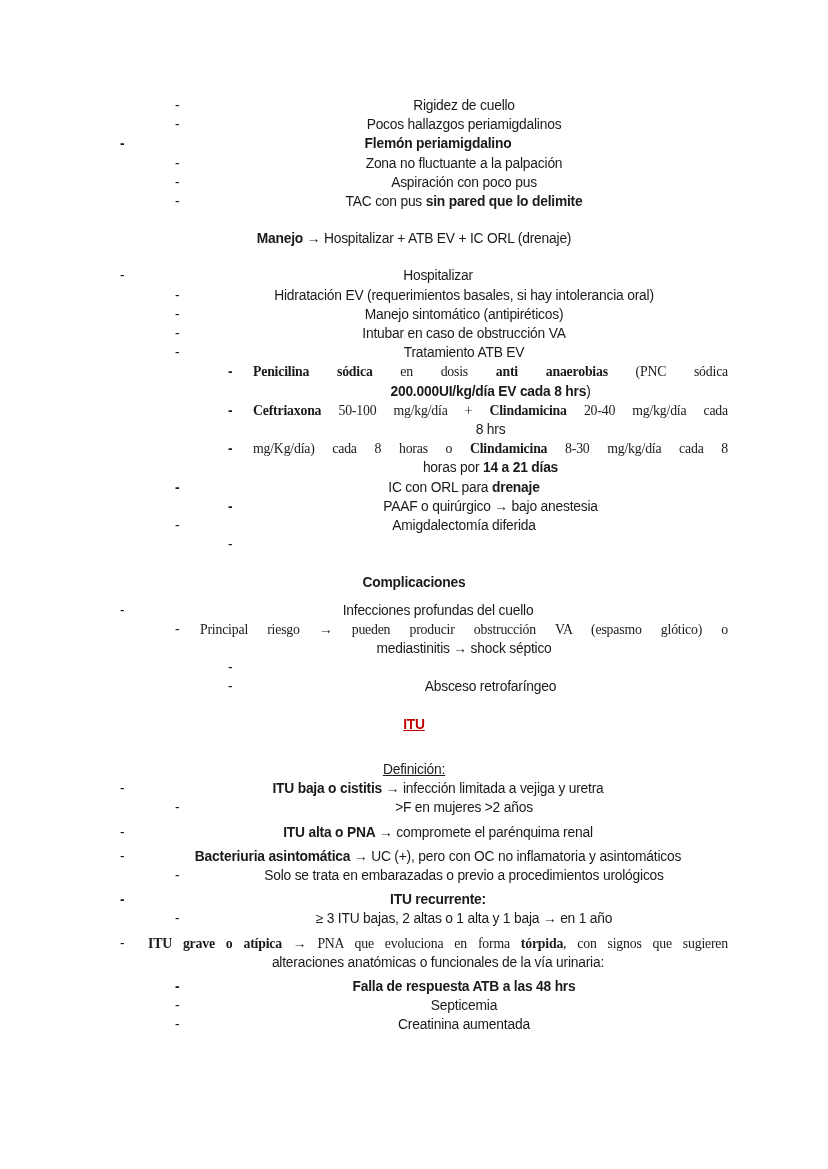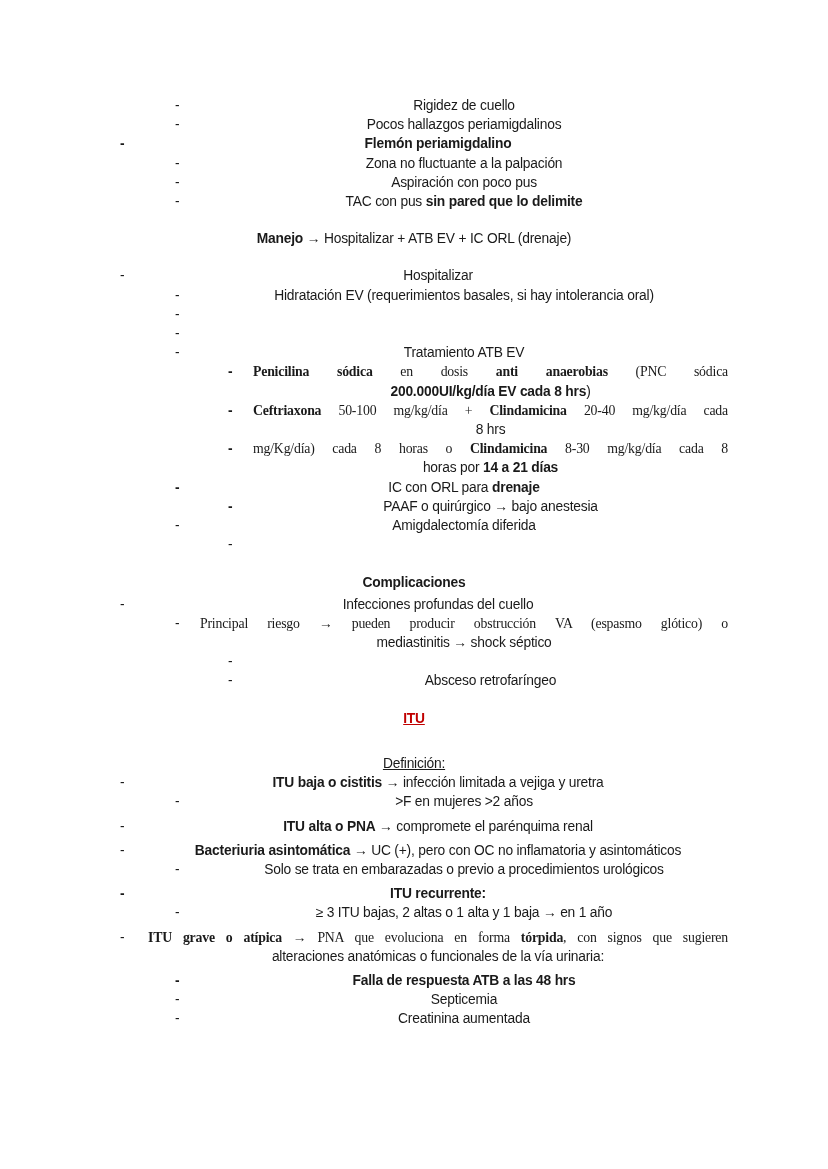--- a/index.html
+++ b/index.html
@@ -83,23 +83,29 @@
       </div>
     </div>
     <div class="item lvl2">
       <span class="marker">-</span>
       <div class="txt">
         <div class="line"><span>Hidratación EV (requerimientos basales, si hay intolerancia oral)</span></div>
       </div>
     </div>
     <div class="item lvl2">
       <span class="marker">-</span>
-    </div>
-    <div class="item lvl2">
-      <span class="marker">-</span>
+      <div class="txt">
+        <div class="line"><span>Manejo sintomático (antipiréticos)</span></div>
+      </div>
+    </div>
+    <div class="item lvl2">
+      <span class="marker">-</span>
+      <div class="txt">
+        <div class="line"><span>Intubar en caso de obstrucción VA</span></div>
+      </div>
     </div>
     <div class="item lvl2">
       <span class="marker">-</span>
       <div class="txt">
         <div class="line"><span>Tratamiento ATB EV</span></div>
       </div>
     </div>
     <div class="item lvl3">
       <span class="marker b">-</span>
       <div class="txt">
@@ -135,21 +141,21 @@
     </div>
     <div class="item lvl2">
       <span class="marker">-</span>
       <div class="txt">
         <div class="line"><span>Amigdalectomía diferida</span></div>
       </div>
     </div>
     <div class="item lvl3" style="margin-bottom: 19px;">
       <span class="marker">-</span>
     </div>
-    <div class="heading" style="margin-bottom: 2px;">
+    <div class="heading" style="margin-bottom: 8px;">
       <div class="txt">
         <div class="line"><span class="b">Complicaciones</span></div>
       </div>
     </div>
     <div class="item lvl1">
       <span class="marker">-</span>
       <div class="txt">
         <div class="line"><span>Infecciones profundas del cuello</span></div>
       </div>
     </div>

